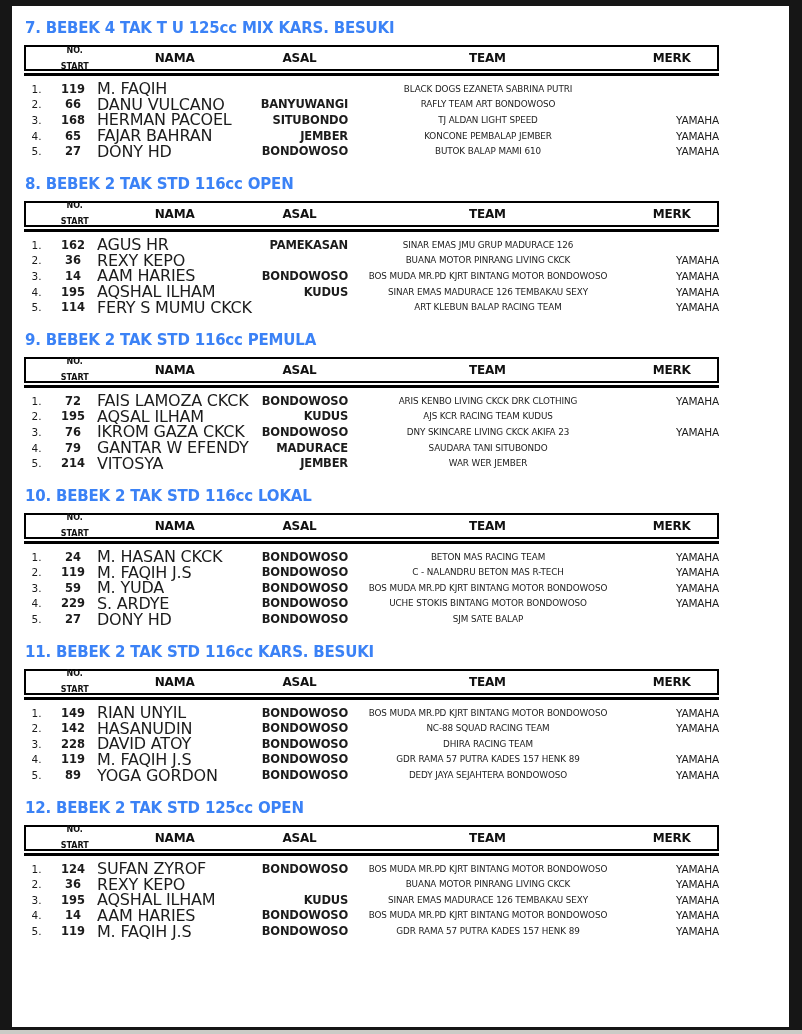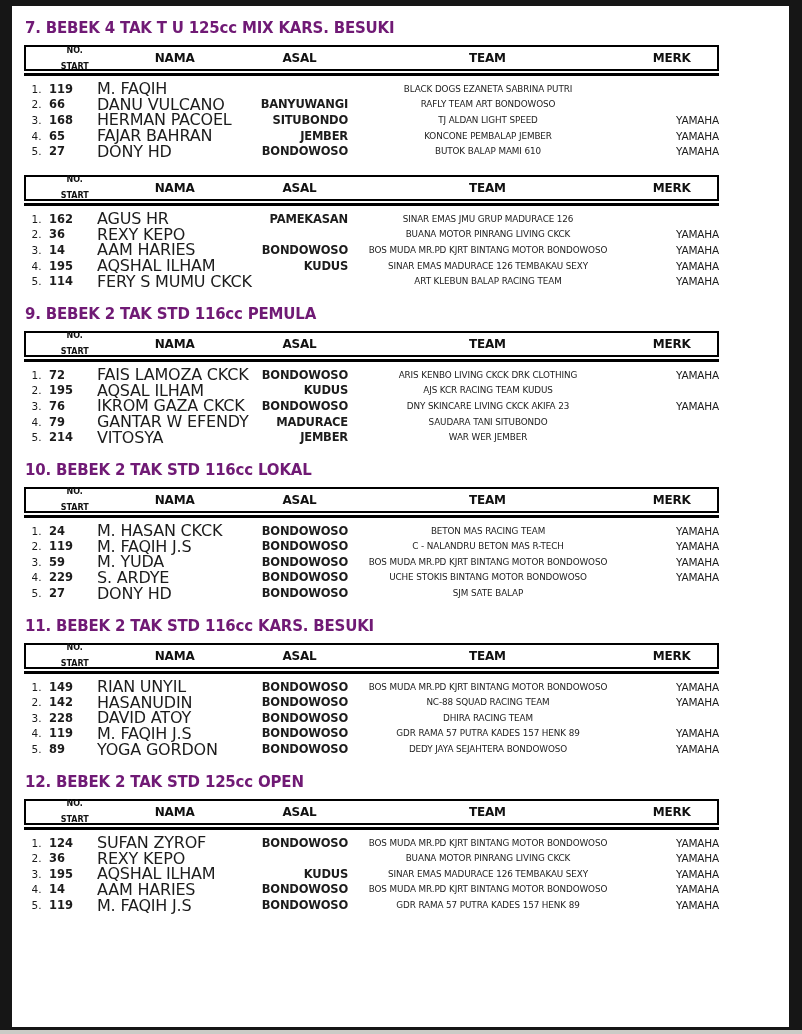--- a/index.html
+++ b/index.html
@@ -16,35 +16,35 @@
   }
   .page {
     position:absolute; left:12px; top:6px;
     width:777px; height:1021px;
     background:#ffffff;
   }
   .content { padding:13px 0 0 12px; }
 
   .section { margin-bottom:16px; width:695px; }
   .section-title {
-    font-size:15px; font-weight:bold; color:#701a75;
+    font-size:15px; font-weight:bold; color:#3b82f6;
     letter-spacing:-0.2px;
     margin:0 0 8px 1px;
     white-space:nowrap;
   }
   .tbl-header {
     border:2px solid #000;
     height:22px;
     display:flex; align-items:center;
     box-sizing:content-box;
   }
   .double-rule { height:3px; background:#000; margin-top:2px; }
 
   .c-num   { width:25px;  text-align:center; }
-  .c-start { width:48px;  text-align:left;gap:7px; }
+  .c-start { width:48px;  text-align:center;gap:7px; }
   .c-nama  { width:153px; text-align:left; }
   .c-asal  { width:98px;  text-align:right; }
   .c-team  { width:280px; text-align:center; }
   .c-merk  { width:91px;  text-align:right; }
 
   .hdr-cell {
     font-weight:bold; color:#111; font-size:12px;
     letter-spacing:-0.2px;
     display:flex; flex-direction:column; justify-content:center; align-items:center;
     height:100%;
@@ -126,20 +126,21 @@
     <div class="c-start">27</div>
     <div class="c-nama">DONY HD</div>
     <div class="c-asal">BONDOWOSO</div>
     <div class="c-team">BUTOK BALAP MAMI 610</div>
     <div class="c-merk">YAMAHA</div>
   </div>
 </div>
   </div>
 
   <div class="section">
+    <div class="section-title">8. BEBEK 2 TAK STD 116cc OPEN</div>
     <div class="tbl-header">
       <div class="c-num hdr-cell"></div>
       <div class="c-start hdr-cell">
         <span class="hdr-small">NO.</span>
         <span class="hdr-small">START</span>
       </div>
       <div class="c-nama hdr-cell">NAMA</div>
       <div class="c-asal hdr-cell">ASAL</div>
       <div class="c-team hdr-cell">TEAM</div>
       <div class="c-merk hdr-cell">MERK</div>

